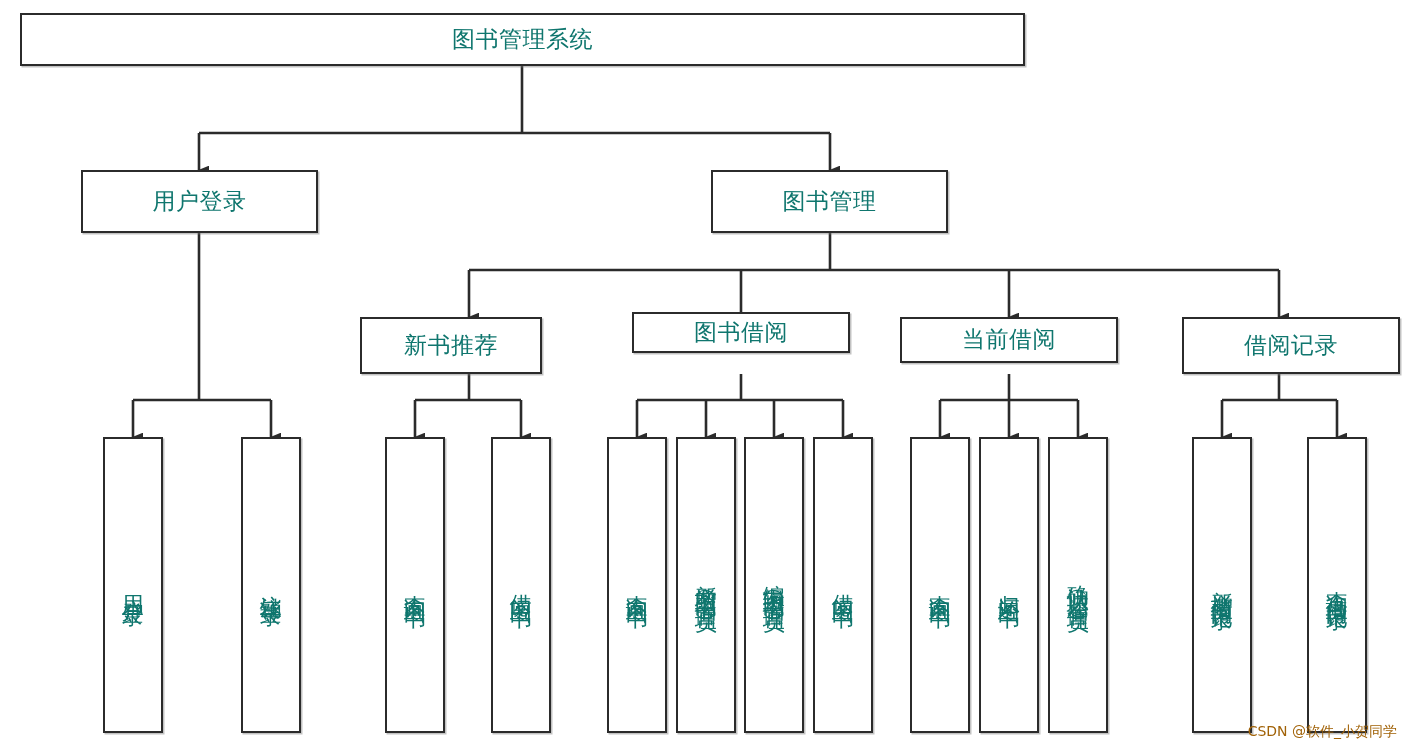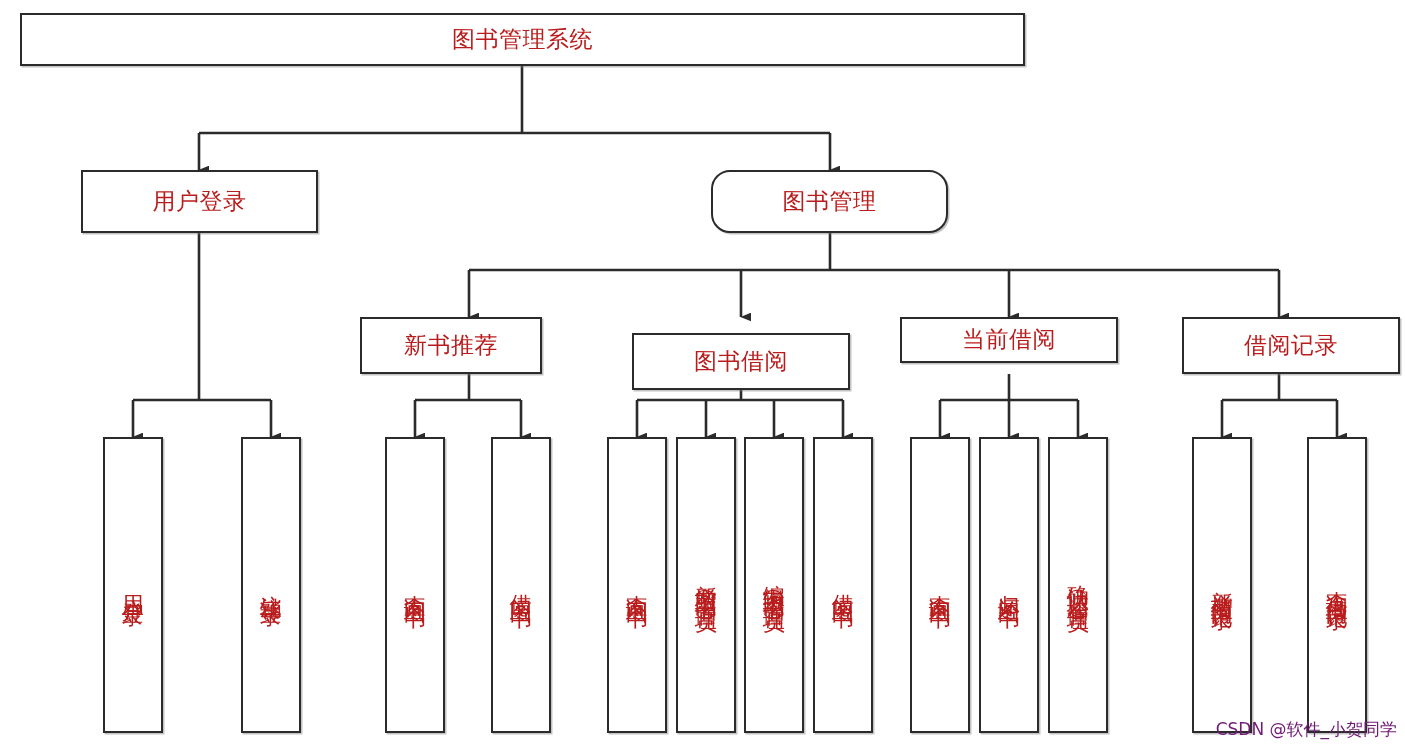--- a/index.html
+++ b/index.html
@@ -27,21 +27,21 @@
     pointer-events: none;
   }
   .node {
     position: absolute;
     box-sizing: border-box;
     background: #ffffff;
     border: 2.5px solid #2b2b2b;
     display: flex;
     align-items: center;
     justify-content: center;
-    color: #b91c1c;
+    color: #0f766e;
     box-shadow: 1.5px 1.5px 0 rgba(120,120,120,0.45);
   }
   .node .label {
     display: block;
     text-align: center;
     letter-spacing: 0.5px;
   }
   
   .node.horiz .label {
     font-size: 23px;
@@ -62,22 +62,22 @@
     text-orientation: upright;
     font-size: 22px;
     line-height: 1.25;
     letter-spacing: 4px;
     white-space: nowrap;
   }
   .watermark {
     position: absolute;
     right: 8px;
     bottom: 6px;
-    font-size: 17px;
-    color: #701a75;
+    font-size: 14px;
+    color: #a16207;
     white-space: nowrap;
     font-family: "DejaVu Sans", "Liberation Sans", sans-serif;
     margin-left: 41px;
   }
 </style>
 </head>
 <body>
 
 <div id="canvas">
 
@@ -132,29 +132,29 @@
   </svg>
 
   <div class="node horiz root" style="left:20px; top:13px; width:1005px; height:53px;">
     <span class="label">图书管理系统</span>
   </div>
 
   <div class="node horiz" style="left:81px; top:170px; width:237px; height:63px;">
     <span class="label">用户登录</span>
   </div>
 
-  <div class="node horiz" style="left:711px; top:170px; width:237px; height:63px;border-radius:19px;">
+  <div class="node horiz" style="left:711px; top:170px; width:237px; height:63px;">
     <span class="label">图书管理</span>
   </div>
 
   <div class="node horiz" style="left:360px; top:317px; width:182px; height:57px;">
     <span class="label">新书推荐</span>
   </div>
 
-  <div class="node horiz" style="left:632px; top:333px; width:218px; height:57px;">
+  <div class="node horiz" style="left:632px; top:312px; width:218px; height:41px;">
     <span class="label">图书借阅</span>
   </div>
 
   <div class="node horiz" style="left:900px; top:317px; width:218px; height:46px;">
     <span class="label">当前借阅</span>
   </div>
 
   <div class="node horiz" style="left:1170px; top:317px; width:218px; height:57px;margin-left:12px;">
     <span class="label">借阅记录</span>
   </div>

